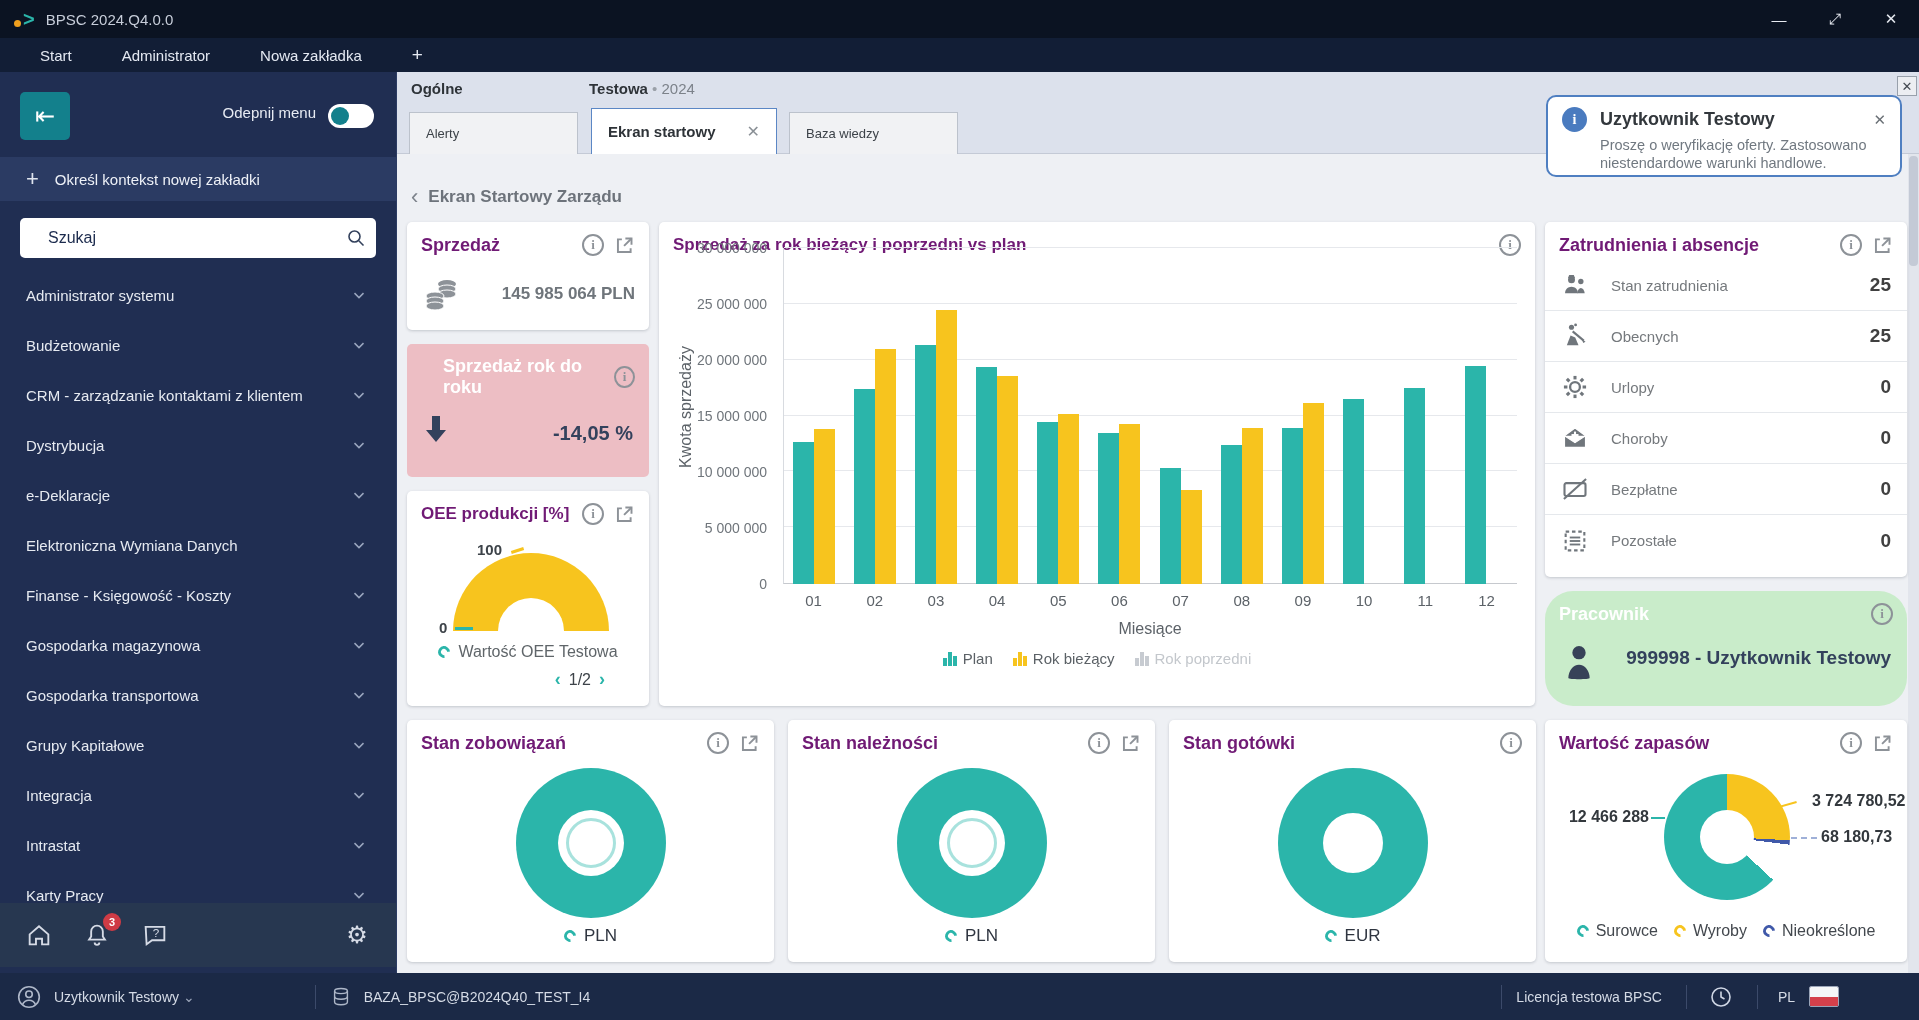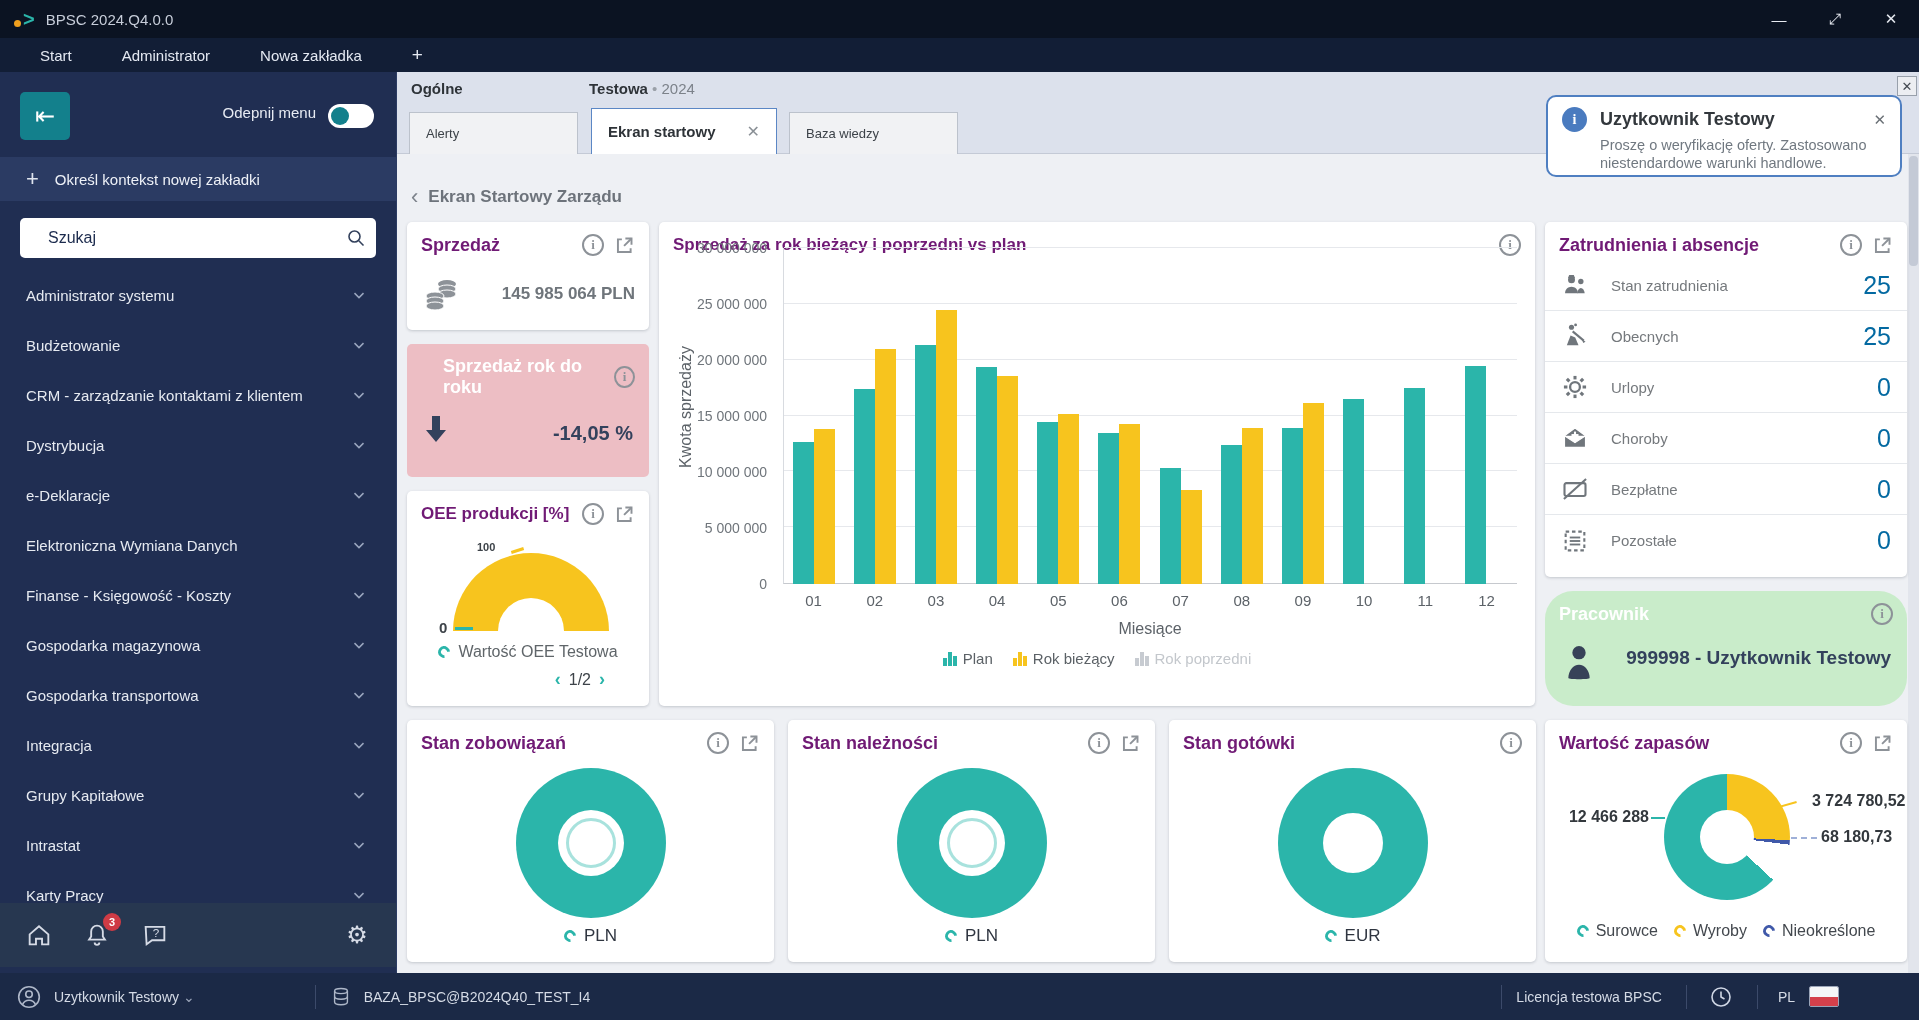--- a/index.html
+++ b/index.html
@@ -85,21 +85,21 @@
   .card.green { background:#c9ecca; box-shadow:none;border-radius:28px; }
   .card.green .ct { color:#fff; }
   .pracval { position:absolute; right:16px; top:56px; font-size:19px; font-weight:bold; color:#33415c; }
 
   
   .gauge { position:absolute; left:46px; top:62px; width:156px; height:78px; }
   .g-outer { position:absolute; width:156px; height:78px; overflow:hidden; }
   .g-outer::before { content:''; position:absolute; width:156px; height:156px; border-radius:50%; background:conic-gradient(from 270deg,#f7c41e 0 180deg,transparent 180deg 360deg); }
   .g-outer::after { content:''; position:absolute; left:45px; top:45px; width:66px; height:66px; border-radius:50%; background:#fff; }
   .g-inner { position:absolute; left:49px; top:49px; width:58px; height:58px; border-radius:50%; border:3px solid #f8cd42; border-left-color:transparent; border-bottom-color:transparent; transform:rotate(8deg); }
-  .g-max { position:absolute; left:24px; top:-12px; font-size:11px; font-weight:bold; color:#3d4349;text-align:right; }
+  .g-max { position:absolute; left:24px; top:-12px; font-size:15px; font-weight:bold; color:#3d4349;text-align:right; }
   .g-maxtick { position:absolute; left:58px; top:-4px; width:13px; height:3px; background:#f7c41e; transform:rotate(-18deg); }
   .g-min { position:absolute; left:-14px; top:66px; font-size:15px; font-weight:bold; color:#3d4349; }
   .g-mintick { position:absolute; left:2px; top:74px; width:18px; height:3px; background:#2bb5aa; }
   .oee-series { position:absolute; left:0; top:152px; width:100%; display:flex; align-items:center; justify-content:center; gap:8px; font-size:16px; color:#5f6569; }
   .oee-page { position:absolute; right:44px; top:178px; font-size:16px; color:#3d4349; display:flex; gap:8px; align-items:center; }
   .oee-page .pg { color:#2bb5aa; font-size:18px; font-weight:bold; }
   .ring { display:inline-block; width:12px; height:12px; border-radius:50%; border:3px solid #2bb5aa; border-right-color:transparent; transform:rotate(40deg); }
 
   
   .chart-plot { position:absolute; left:124px; right:18px; top:26px; height:336px; border-left:1px solid #d8dbe0; border-bottom:1px solid #c6c9ce; }
@@ -131,21 +131,21 @@
   .zlab { position:absolute; font-size:16px; font-weight:bold; color:#33383d; }
   .zline { position:absolute; height:2px; }
   .zline.dash { height:0; border-top:2px dashed #9fb0d8; }
   .zlegend { position:absolute; left:0; top:202px; width:100%; display:flex; justify-content:center; gap:16px; align-items:center; font-size:16px; color:#43484e; }
   .zlegend .zli { display:flex; align-items:center; gap:7px; }
 
   
   .zrow { height:51px; display:flex; align-items:center; padding:0 16px; border-bottom:1px solid #e5e8ec; }
   .zrow:last-child { border-bottom:none; }
   .zrow .zl { margin-left:22px; font-size:15px; color:#75797d; }
-  .zrow .zv { margin-left:auto; font-size:25px; font-weight:normal; color:#0369a1; }
+  .zrow .zv { margin-left:auto; font-size:19px; font-weight:bold; color:#404040; }
 </style>
 </head>
 <body>
 
 <div class="screen">
 
   <div class="titlebar">
     <div class="logo">
         <span class="dot"></span>
         <span class="chev">&gt;</span>
@@ -235,27 +235,27 @@
             <path d="M6 9.5l6 6 6-6"></path>
           </svg>
         </div>
         <div class="side-item">
           <span>Gospodarka transportowa</span>
           <svg width="18" height="18" viewBox="0 0 24 24" fill="none" stroke="#9aa6bf" stroke-width="2">
             <path d="M6 9.5l6 6 6-6"></path>
           </svg>
         </div>
         <div class="side-item">
+          <span>Grupy Kapitałowe</span>
+          <svg width="18" height="18" viewBox="0 0 24 24" fill="none" stroke="#9aa6bf" stroke-width="2">
+            <path d="M6 9.5l6 6 6-6"></path>
+          </svg>
+        </div>
+        <div class="side-item">
           <span>Integracja</span>
-          <svg width="18" height="18" viewBox="0 0 24 24" fill="none" stroke="#9aa6bf" stroke-width="2">
-            <path d="M6 9.5l6 6 6-6"></path>
-          </svg>
-        </div>
-        <div class="side-item">
-          <span>Grupy Kapitałowe</span>
           <svg width="18" height="18" viewBox="0 0 24 24" fill="none" stroke="#9aa6bf" stroke-width="2">
             <path d="M6 9.5l6 6 6-6"></path>
           </svg>
         </div>
         <div class="side-item">
           <span>Intrastat</span>
           <svg width="18" height="18" viewBox="0 0 24 24" fill="none" stroke="#9aa6bf" stroke-width="2">
             <path d="M6 9.5l6 6 6-6"></path>
           </svg>
         </div>

